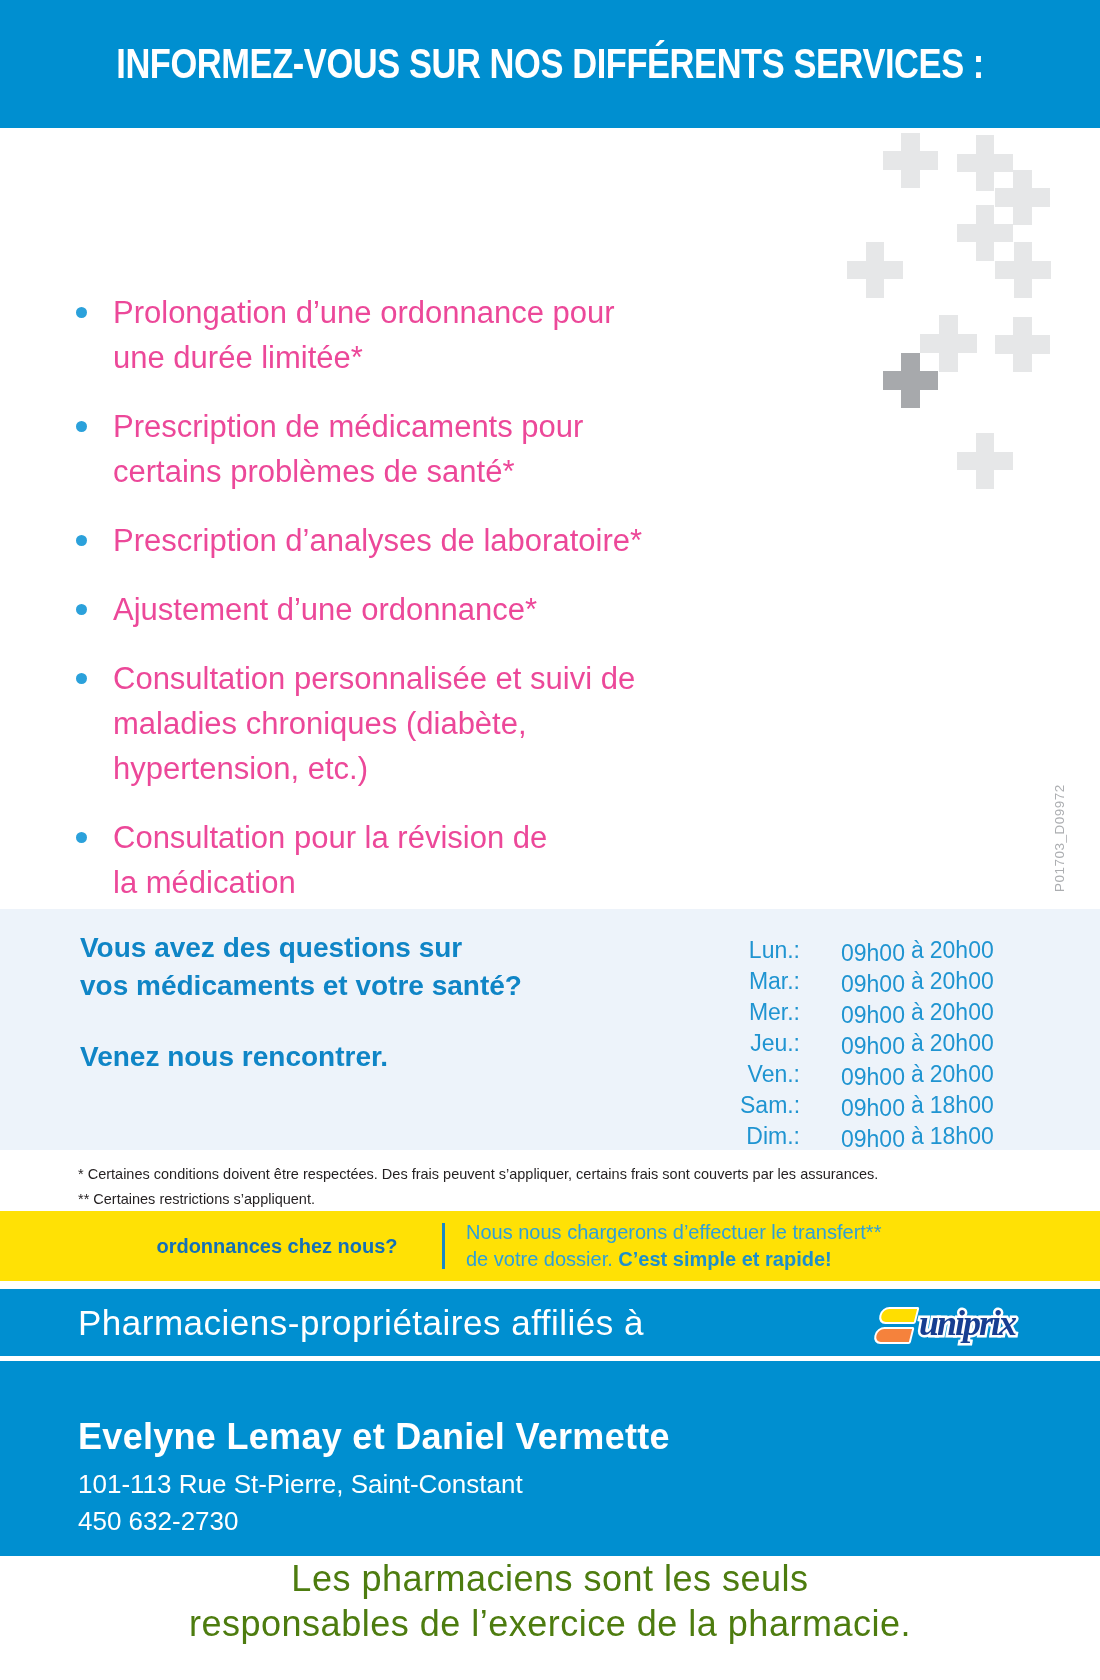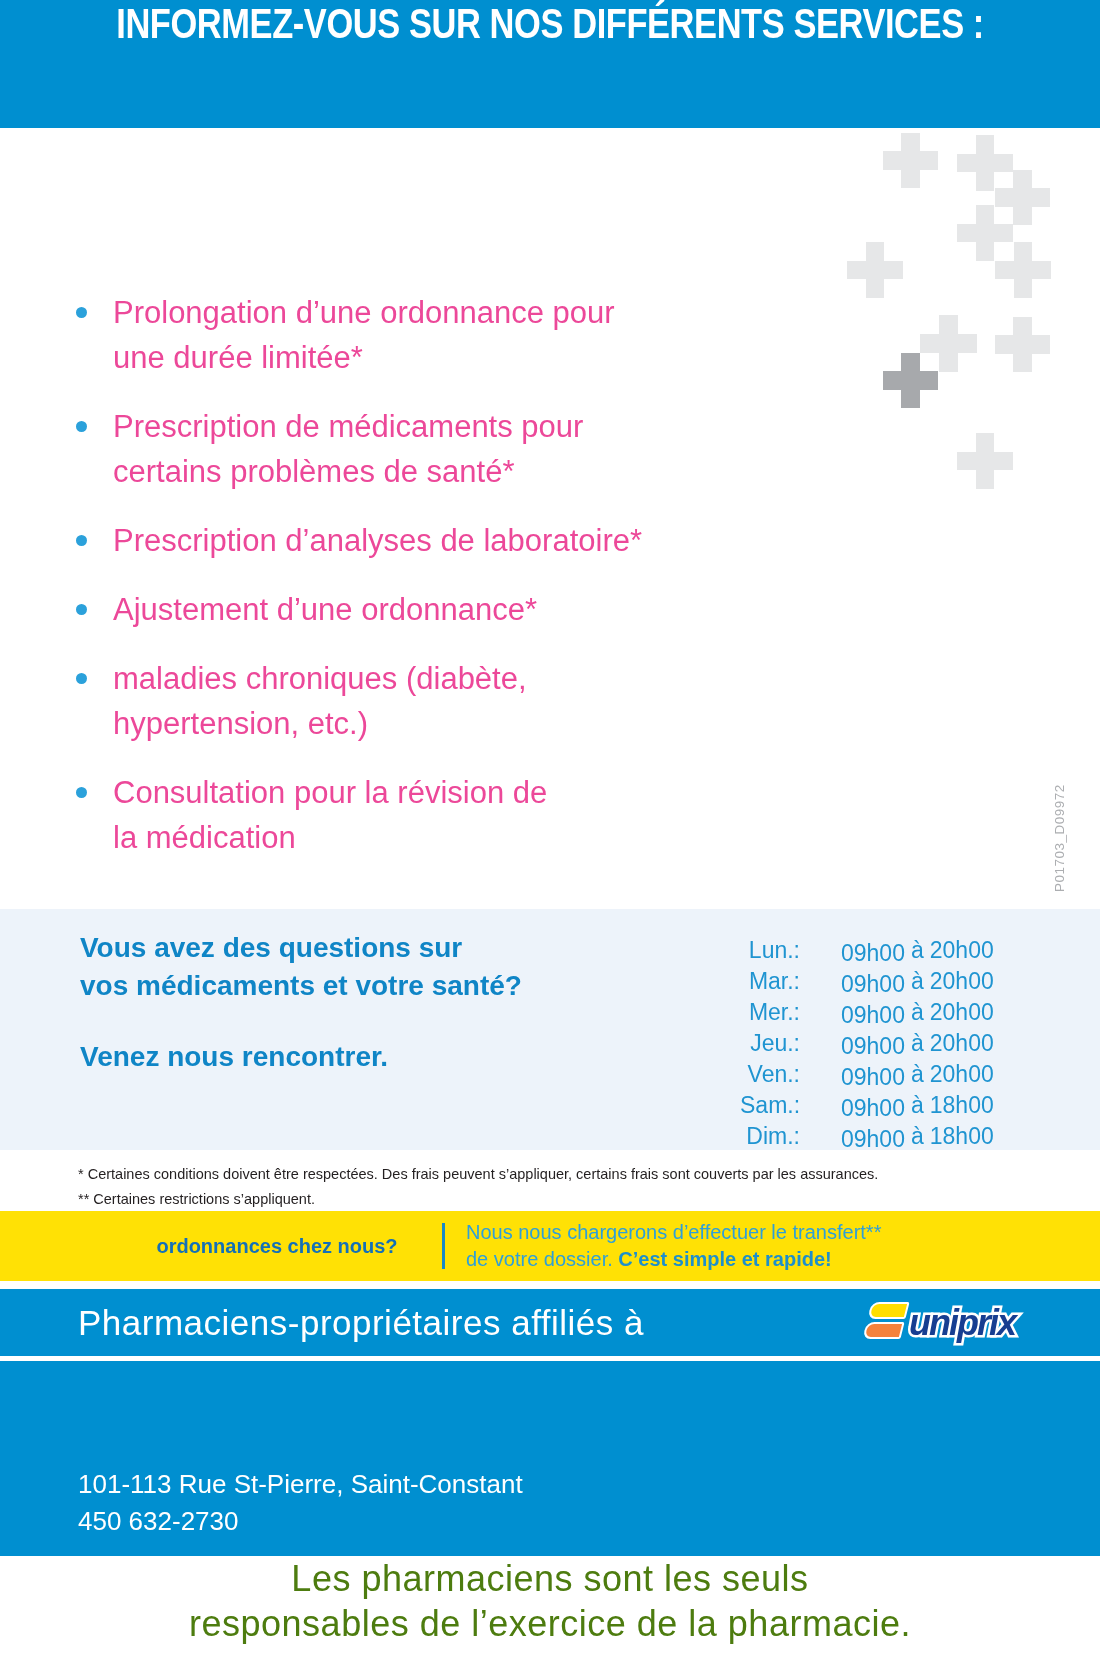--- a/index.html
+++ b/index.html
@@ -7,21 +7,21 @@
     position:relative;
     width:1100px;height:1680px;
     background:#ffffff;
     overflow:hidden;
     font-family:"Liberation Sans", sans-serif;
   }
   
   .band-header{
     position:absolute;left:0;top:0;width:1100px;height:128px;
     background:#008FD0;
-    display:flex;align-items:flex-start;justify-content:center;
+    display:flex;align-items:center;justify-content:center;
   }
   .band-header h1{
     margin:0;color:#ffffff;
     font-size:42px;font-weight:700;letter-spacing:-0.5px;
     transform:scaleX(0.82);transform-origin:center;
     white-space:nowrap;
   }
   
   .services{position:absolute;left:0;top:128px;width:1100px;height:781px;background:#ffffff;}
   .service-list{position:absolute;left:76px;top:162px;width:660px;}
@@ -70,21 +70,21 @@
   .t-right .bold{font-weight:700;color:#1E8FCB;}
   .t-line{display:block;}
   
   .affiliation{
     position:absolute;left:0;top:1289px;width:1100px;height:67px;background:#008FD0;
     display:flex;align-items:center;
   }
   .affiliation-text{color:#ffffff;font-size:35px;font-weight:400;margin-left:78px;letter-spacing:0.5px;}
   .uniprix-logo{
     position:absolute;right:85px;top:50%;transform:translateY(-50%);
-    display:flex;align-items:flex-start;
+    display:flex;align-items:flex-end;font-family:Liberation Serif, serif;
   }
   .logo-bars{display:flex;flex-direction:column;gap:3px;margin-right:4px;transform:skewX(-14deg);}
   .logo-bar{width:34px;height:13px;border-radius:8px 2px 2px 8px;border:2px solid #fff;}
   .logo-bar-yellow{background:#FFDE00;}
   .logo-bar-orange{background:#F5823C;}
   .uniprix-wordmark{
     font-size:36px;font-weight:700;font-style:italic;letter-spacing:-2px;
     color:#173E91;
     -webkit-text-stroke:5px #ffffff;paint-order:stroke fill;
     text-shadow:0 0 2px #ffffff;
@@ -136,20 +136,21 @@
       </div>
       <div class="service-item">
         <span class="service-dot"></span>
         <div class="service-lines">
           <span>Ajustement d’une ordonnance*</span>
         </div>
       </div>
       <div class="service-item">
         <span class="service-dot"></span>
         <div class="service-lines">
+          <span>Consultation personnalisée et suivi de</span>
           <span>maladies chroniques (diabète,</span>
           <span>hypertension, etc.)</span>
         </div>
       </div>
       <div class="service-item">
         <span class="service-dot"></span>
         <div class="service-lines">
           <span>Consultation pour la révision de</span>
           <span>la médication</span>
         </div>
@@ -247,20 +248,21 @@
         <div class="logo-bar logo-bar-yellow"></div>
         <div class="logo-bar logo-bar-orange"></div>
       </div>
       <span class="uniprix-wordmark">uniprix</span>
     </div>
   </section>
 
   <div class="white-line"></div>
 
   <section class="owners">
+    <div class="owners-name">Evelyne Lemay et Daniel Vermette</div>
     <div class="owners-address">101-113 Rue St-Pierre, Saint-Constant</div>
     <div class="owners-phone">450 632-2730</div>
   </section>
 
   <section class="disclaimer">
     <span>Les pharmaciens sont les seuls</span>
     <span>responsables de l’exercice de la pharmacie.</span>
   </section>
 
 </div>

